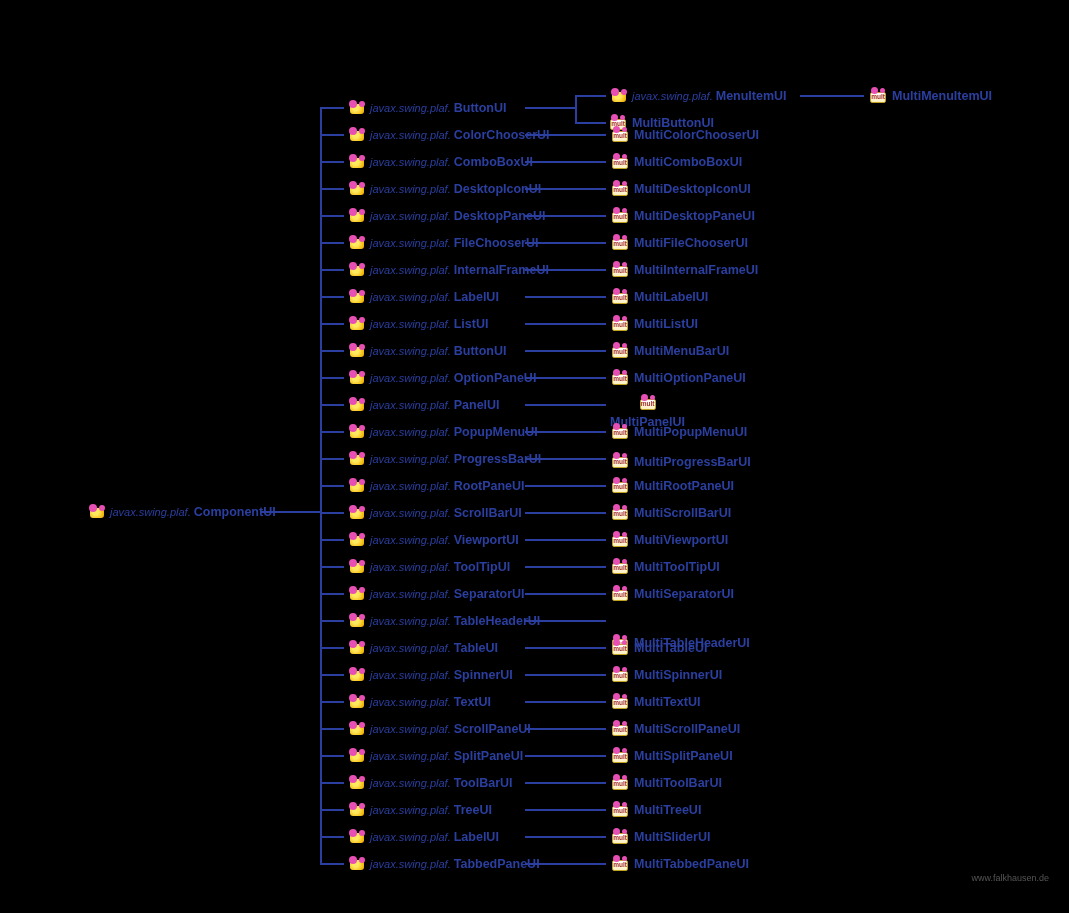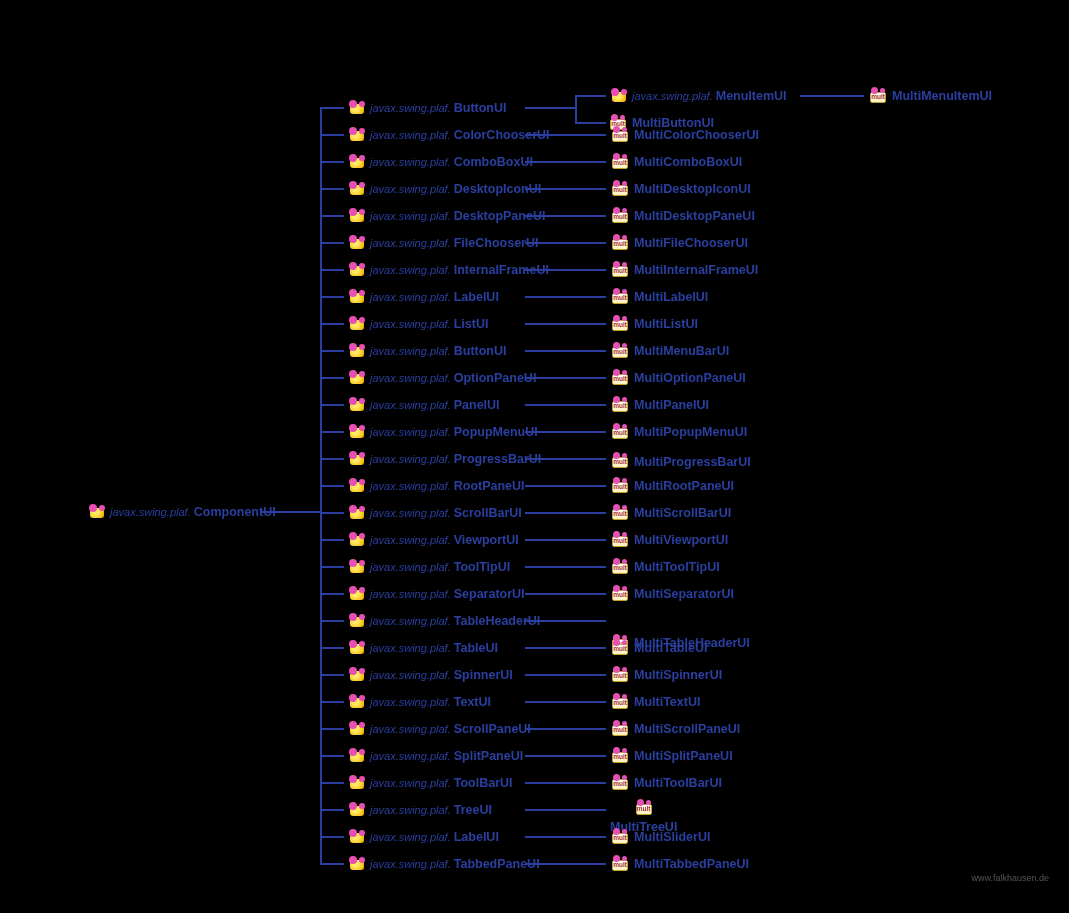--- a/index.html
+++ b/index.html
@@ -310,21 +310,21 @@
       </span>
       <span class="cls-straight">MultiOptionPaneUI</span>
     </div>
     <div class="hline" style="left: 320px; top: 404px; width: 24px;"></div>
     <div class="node" style="left: 348px; top: 395px;">
       <span class="icon-class"></span>
       <span class="pkg">javax.swing.plaf.</span>
       <span class="cls">PanelUI</span>
     </div>
     <div class="hline" style="left: 525px; top: 404px; width: 81px;"></div>
-    <div class="node" style="left: 610px; top: 395px;">
+    <div class="node" style="left: 610px; top: 395px; flex-direction: column;">
       <span class="icon-multi">
         <span class="bow"></span>
       </span>
       <span class="cls-straight">MultiPanelUI</span>
     </div>
     <div class="hline" style="left: 320px; top: 431px; width: 24px;"></div>
     <div class="node" style="left: 348px; top: 422px;">
       <span class="icon-class"></span>
       <span class="pkg">javax.swing.plaf.</span>
       <span class="cls">PopupMenuUI</span>
@@ -505,21 +505,21 @@
       </span>
       <span class="cls-straight">MultiToolBarUI</span>
     </div>
     <div class="hline" style="left: 320px; top: 809px; width: 24px;"></div>
     <div class="node" style="left: 348px; top: 800px;">
       <span class="icon-class"></span>
       <span class="pkg">javax.swing.plaf.</span>
       <span class="cls">TreeUI</span>
     </div>
     <div class="hline" style="left: 525px; top: 809px; width: 81px;"></div>
-    <div class="node" style="left: 610px; top: 800px; flex-direction: column;">
+    <div class="node" style="left: 610px; top: 800px;">
       <span class="icon-multi">
         <span class="bow"></span>
       </span>
       <span class="cls-straight">MultiTreeUI</span>
     </div>
     <div class="hline" style="left: 320px; top: 836px; width: 24px;"></div>
     <div class="node" style="left: 348px; top: 827px;">
       <span class="icon-class"></span>
       <span class="pkg">javax.swing.plaf.</span>
       <span class="cls">LabelUI</span>

